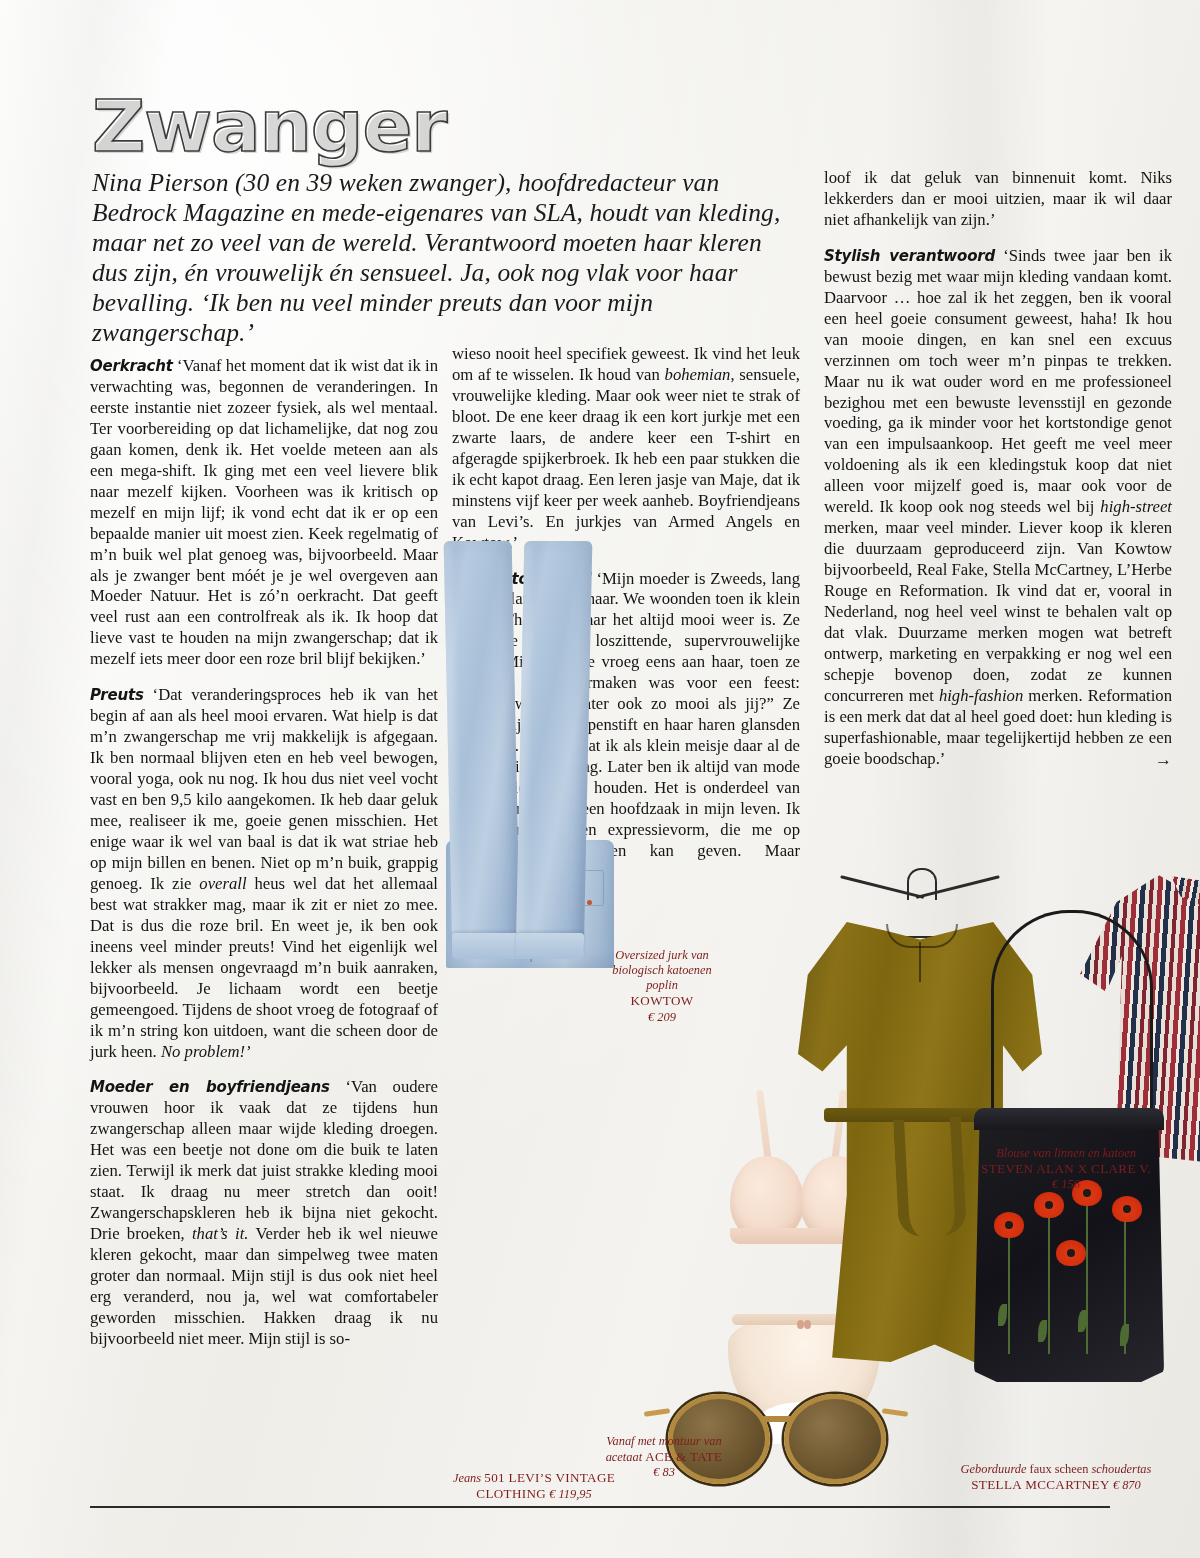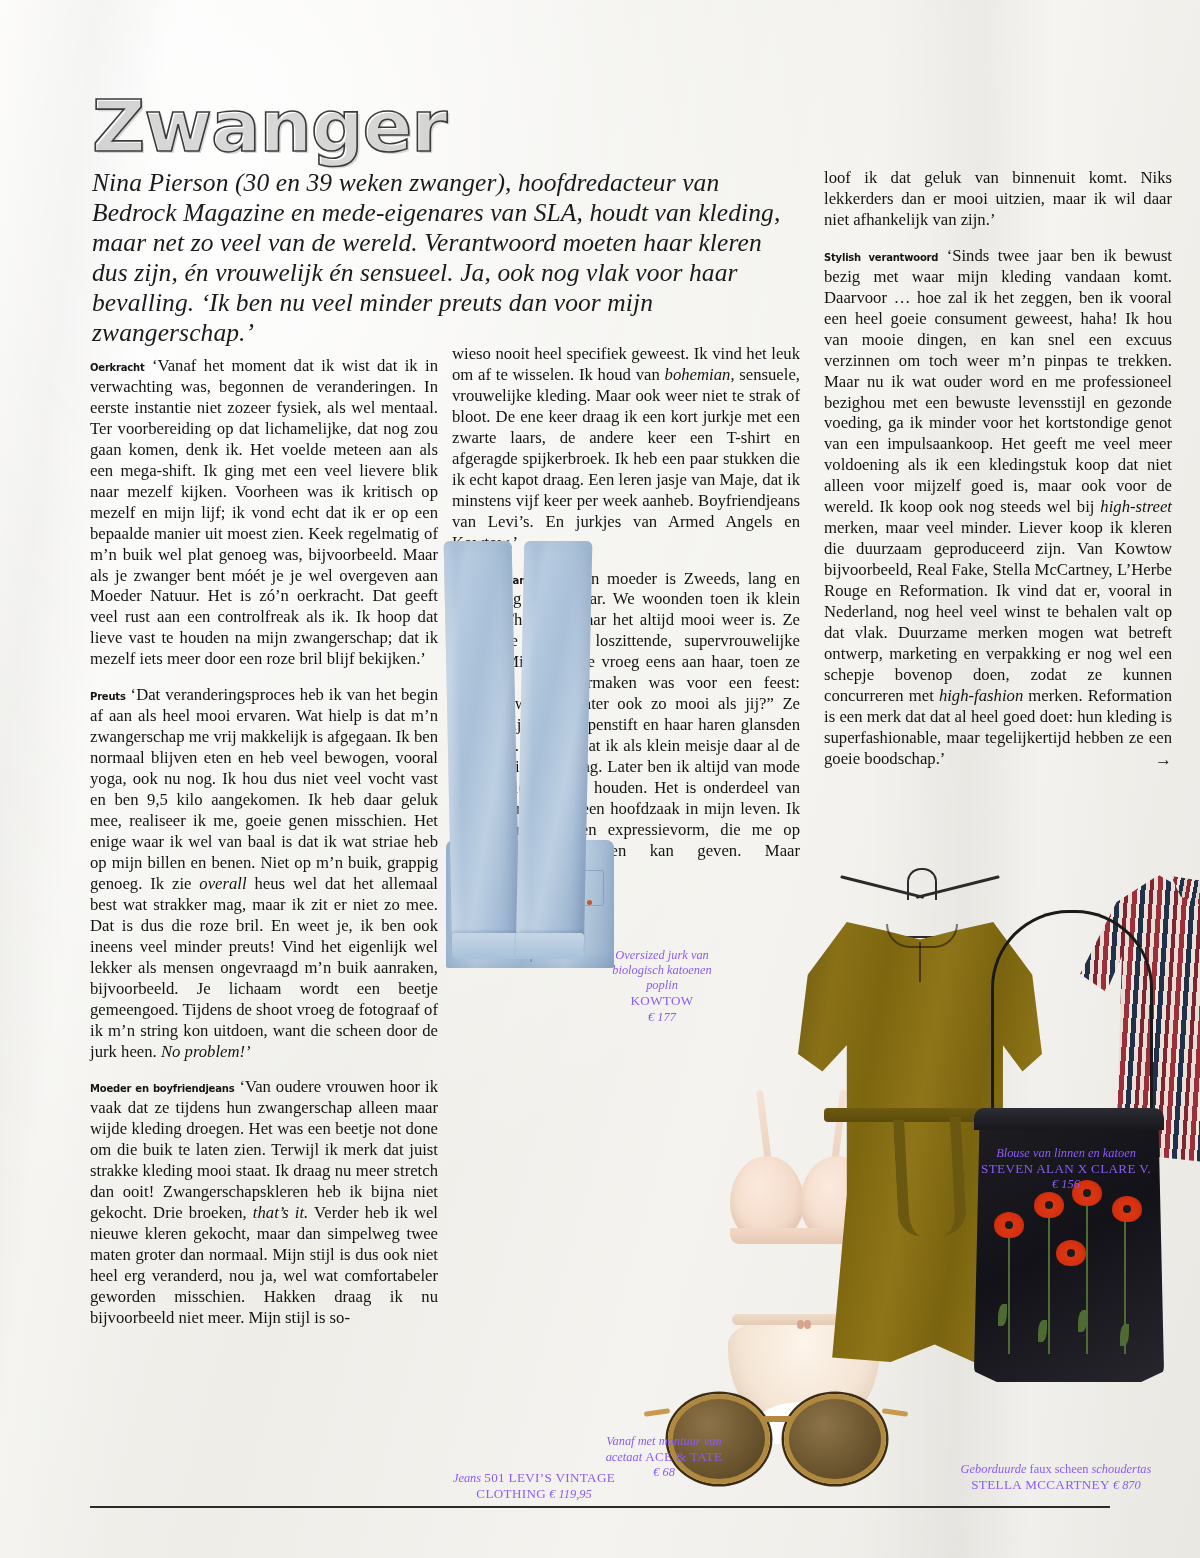--- a/index.html
+++ b/index.html
@@ -67,38 +67,39 @@
     text-align:justify;
     text-justify:inter-word;
     margin:0 0 15px 0;
     hyphens:auto;
     -webkit-hyphens:auto;
   }
   .body-p:last-child { margin-bottom:0; }
   .lede {
     font-family:"DejaVu Sans", sans-serif;
     font-weight:bold;
-    font-size:10px;
+    font-size:15px;
     letter-spacing:-.2px;
     text-transform:none;
+    font-style:italic;
   }
   i, .it { font-style:italic; }
   .arrow { float:right; font-size:17px; line-height:1; margin-top:2px; }
 
   
   .collage { position:absolute; left:440px; top:862px; width:716px; height:660px; }
 
   .cap {
     position:absolute;
     font-family:"Liberation Serif", serif;
     font-size:12.4px;
     line-height:1.22;
     text-align:center;
     font-style:italic;
-    color:#8b5cf6;
+    color:#7f1d1d;
   }
   .cap .brand { font-style:normal; font-variant:small-caps; letter-spacing:.35px; font-size:13.1px;}
   .cap .pr { font-style:italic; }
 
   
   .jeans { position:absolute; left:6px; top:96px; width:168px; height:1px; }
   .leg {
     position:absolute; bottom:0; width:68px; height:418px;
     background:linear-gradient(100deg,#9db6d2 0%,#b7cbe0 18%,#a8c0d8 40%,#bdcfe2 62%,#9cb5d1 88%,#8ea8c6 100%);
     border-radius:6px 6px 10px 10px;
@@ -395,28 +396,28 @@
         <div class="poppy" style="left:98px;top:66px"></div>
         <div class="poppy" style="left:138px;top:82px"></div>
         <div class="poppy" style="left:82px;top:126px"></div>
       </div>
       <div class="bagtop"></div>
     </div>
 
     <div class="cap" style="left:158px; top:86px; width:128px;">
       <span class="pr">Oversized jurk van biologisch katoenen poplin</span><br>
       <span class="brand">KOWTOW</span><br>
-      <span class="pr">€ 177</span>
+      <span class="pr">€ 209</span>
     </div>
 
 
     <div class="cap" style="left:162px; top:572px; width:124px;">
       <span class="pr">Vanaf met montuur van acetaat</span>
       <span class="brand">ACE &amp; TATE</span>
-      <span class="pr">€ 68</span>
+      <span class="pr">€ 83</span>
     </div>
 
     <div class="cap" style="left:-4px; top:608px; width:196px;">
       <span class="pr">Jeans</span>
       <span class="brand">501 LEVI’S VINTAGE CLOTHING</span>
       <span class="pr">€ 119,95</span>
     </div>
 
     <div class="cap" style="left:540px; top:284px; width:172px;">
       <span class="pr">Blouse van linnen en katoen</span><br>

